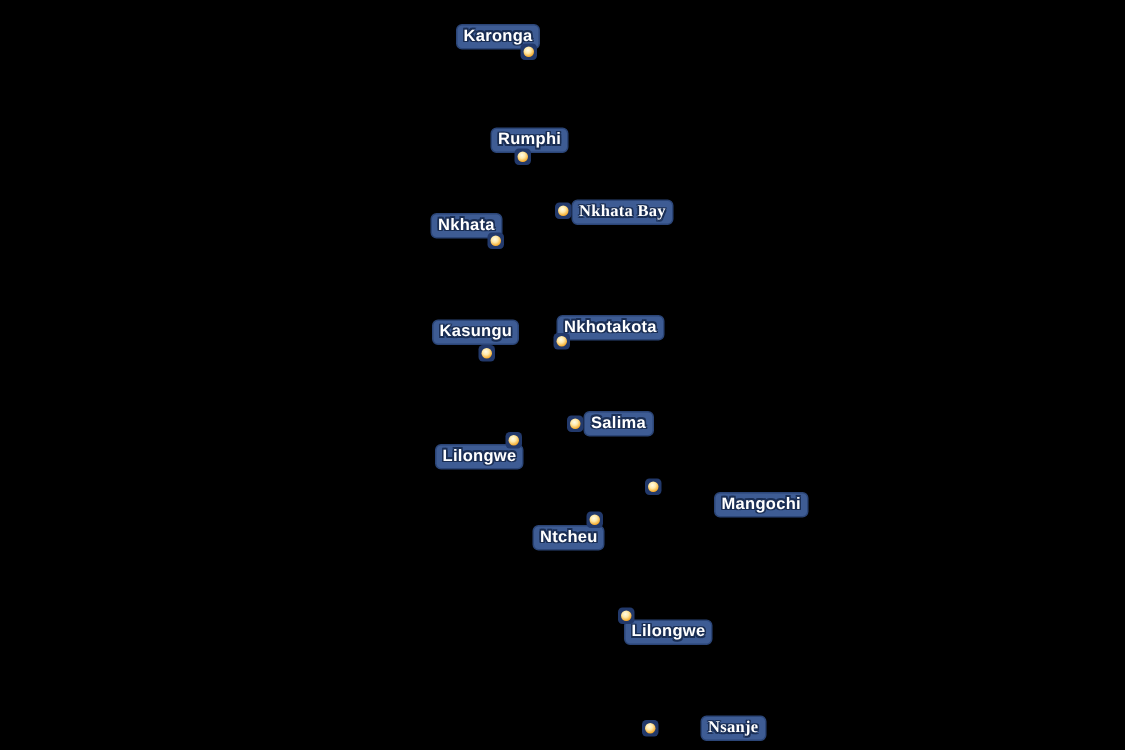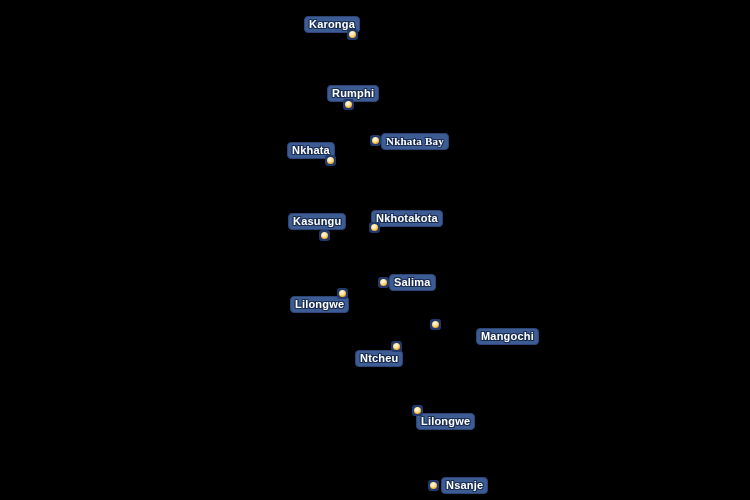--- a/index.html
+++ b/index.html
@@ -106,14 +106,14 @@
       <span class="dot"></span>
     </div>
     <div class="city-label" style="left: 355px; top: 350px; text-align: center;">Ntcheu</div>
     <div class="city-marker" style="left: 411.5px; top: 404.5px;">
       <span class="dot"></span>
     </div>
     <div class="city-label" style="left: 416px; top: 413px;">Lilongwe</div>
     <div class="city-marker" style="left: 427.5px; top: 479.5px;">
       <span class="dot"></span>
     </div>
-    <div class="city-label" style="left: 441px; top: 477px;">Nsanje</div>
+    <div class="city-label" style="left: 467px; top: 477px; font-family: Liberation Serif, serif;">Nsanje</div>
   </div>
 
 </body></html>

